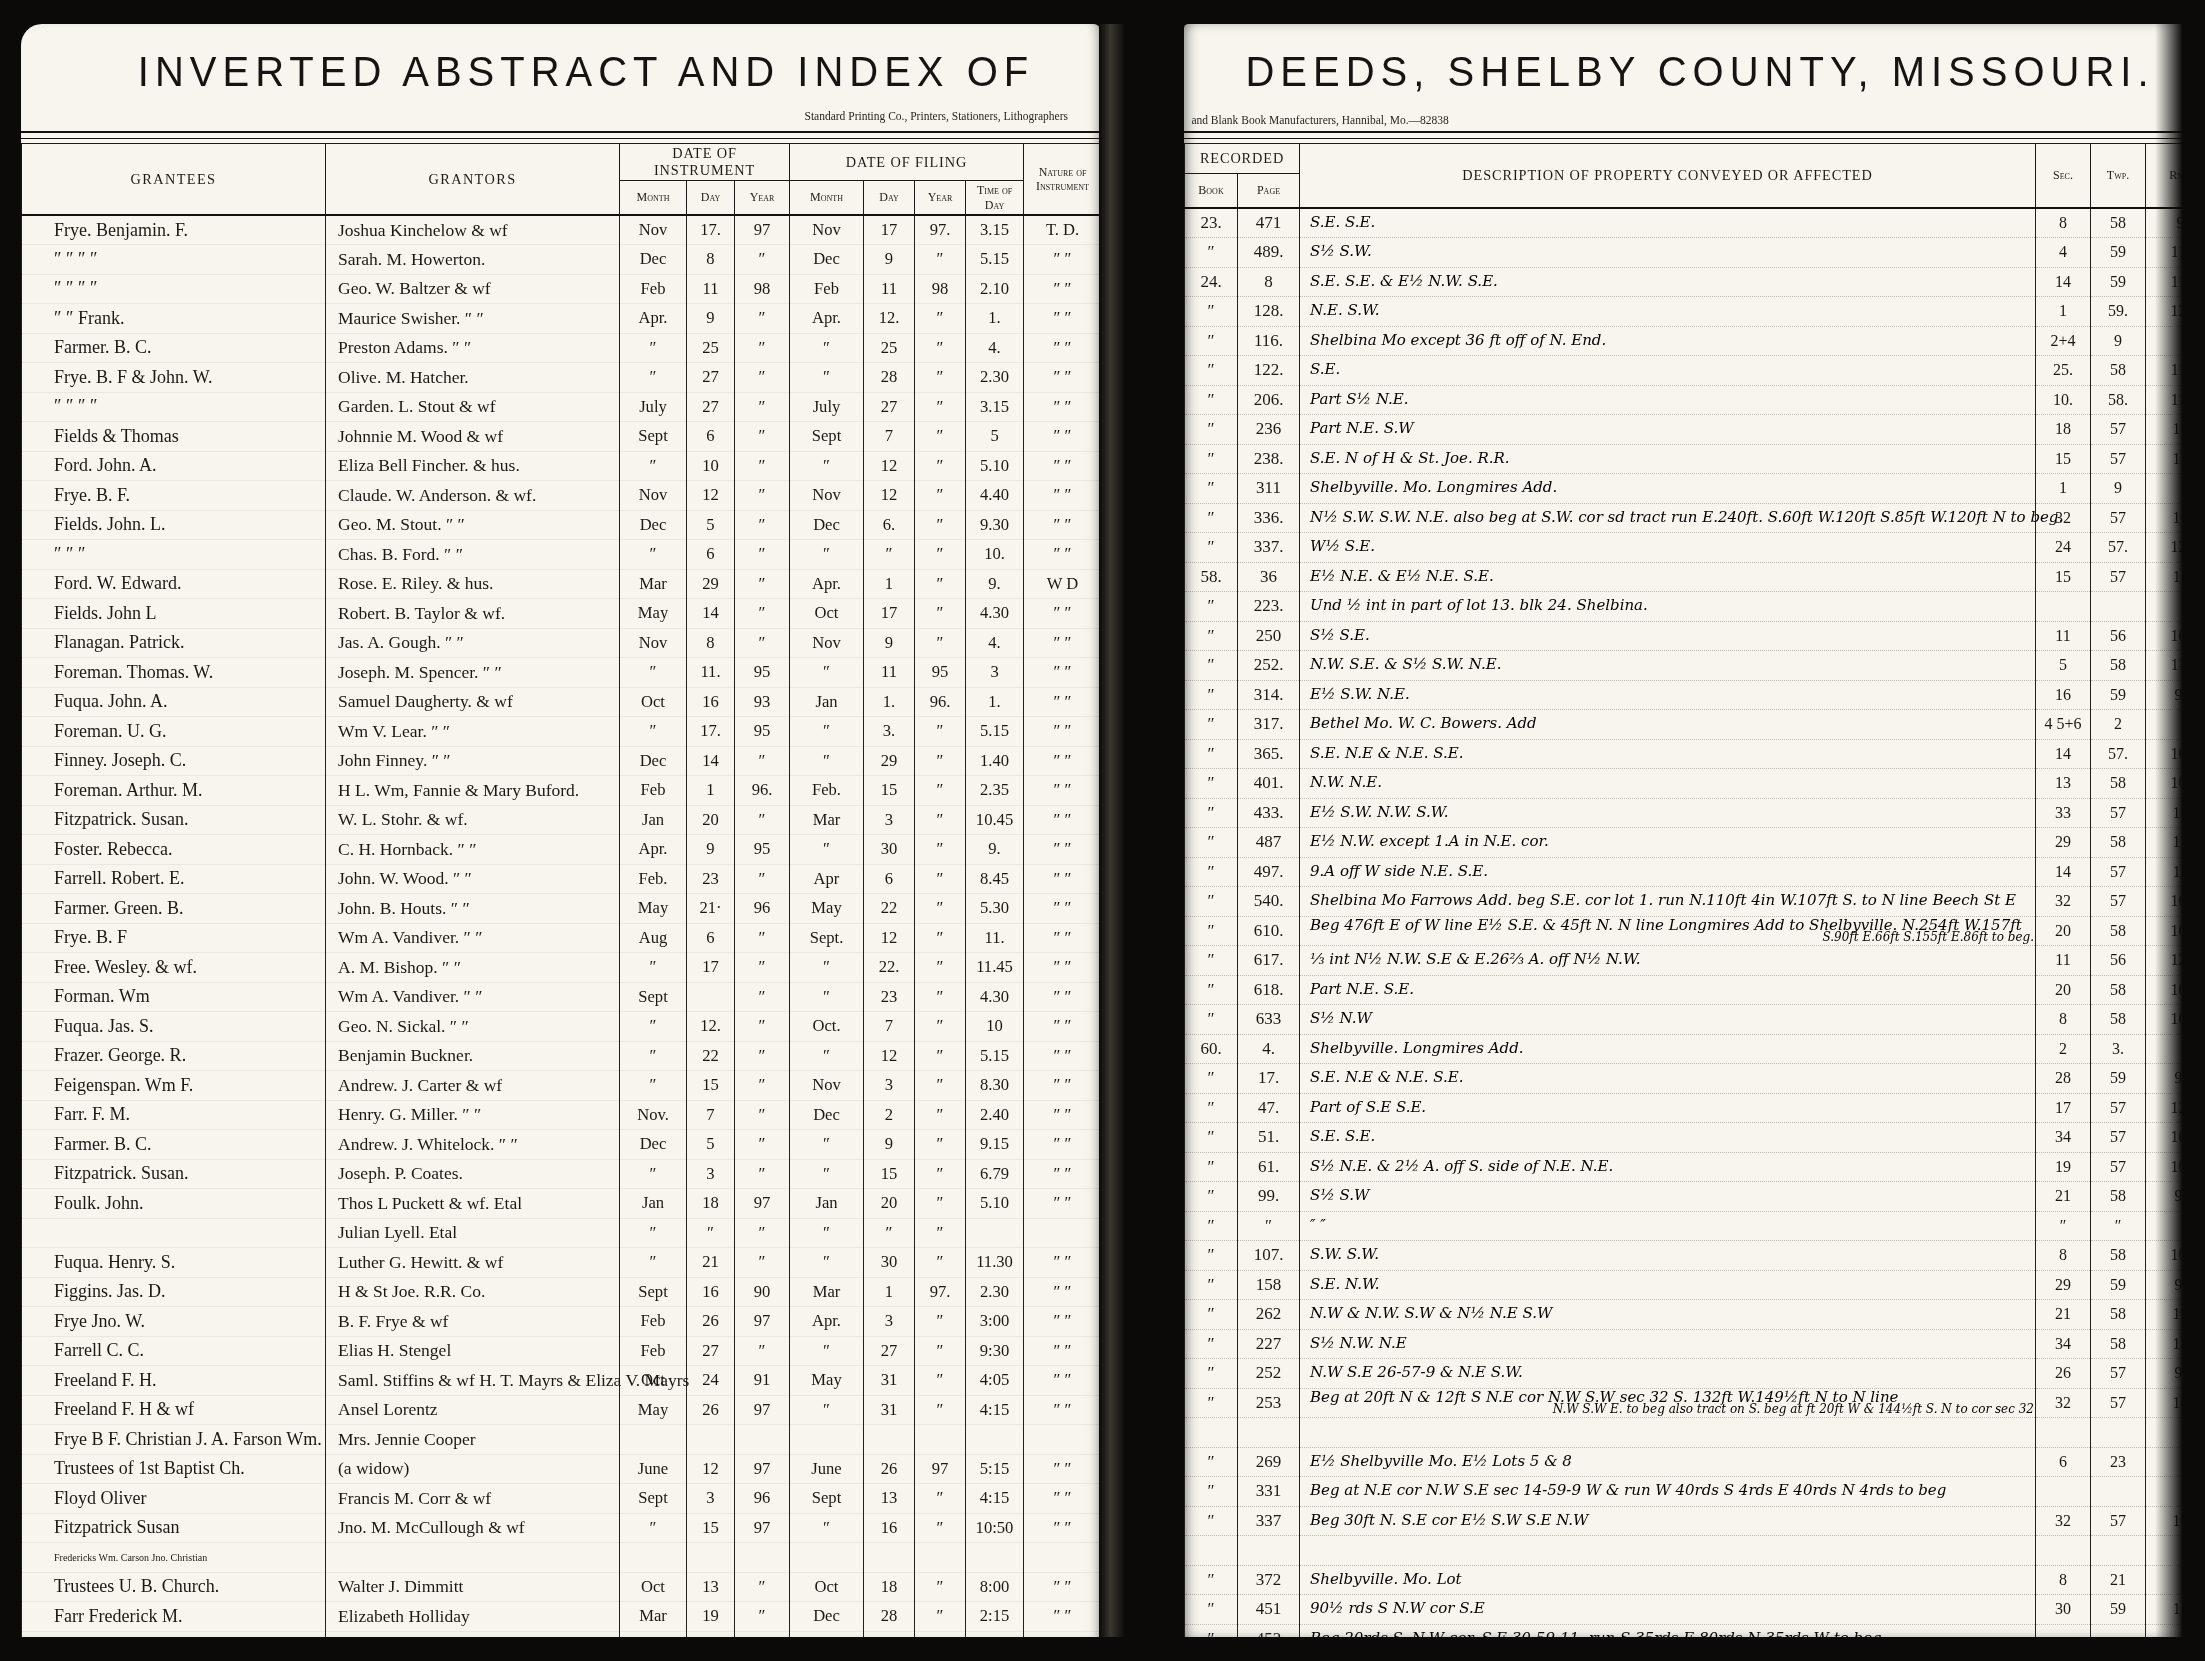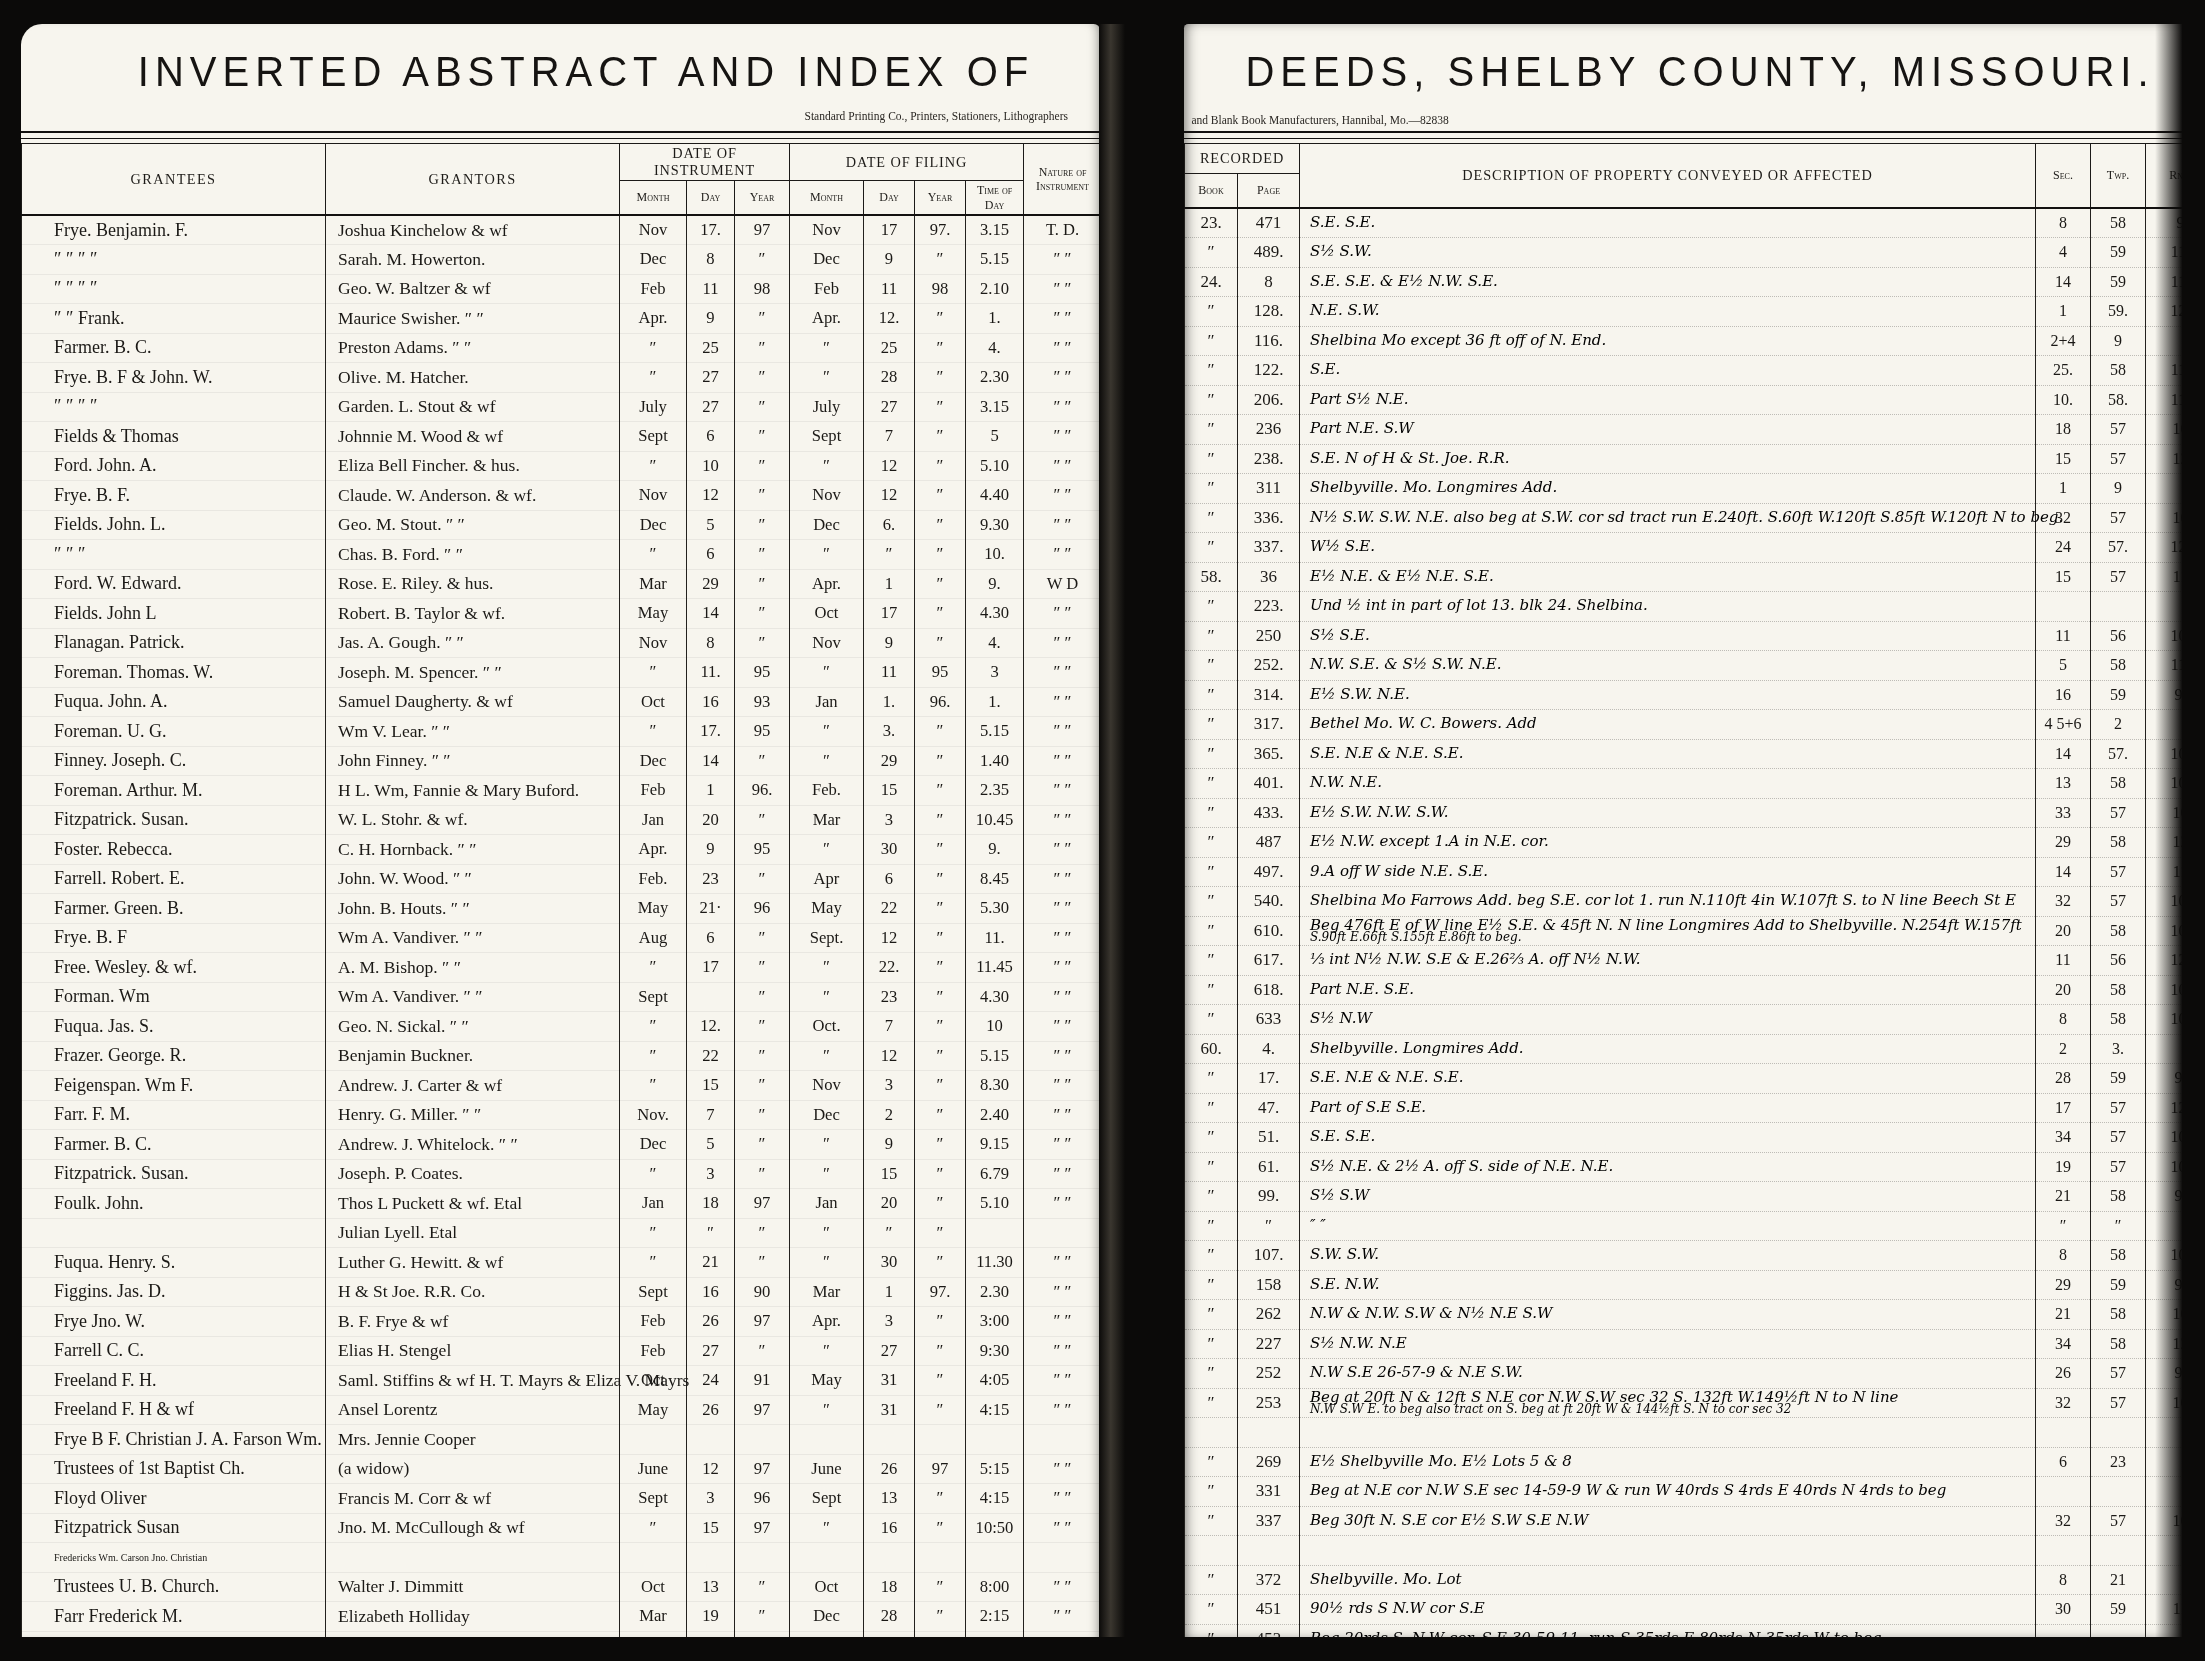--- a/index.html
+++ b/index.html
@@ -34,21 +34,21 @@
   tr.row{height:29.5px;}
   #right-page tr.row td{border-bottom:0.5px dotted rgba(20,18,14,.25);}
   #left-page tr.row td{border-bottom:0.5px solid rgba(20,18,14,.06);}
   
   .hw, td span, td div{font-family:"DejaVu Serif", serif;font-style:italic;color:#000000;}
   td.c-g{font-size:18px;text-align:left;padding-left:32px;white-space:nowrap;}
   td.c-gr{font-size:17.5px;text-align:left;padding-left:12px;white-space:nowrap;}
   td.c-n{font-size:16.6px;text-align:center;white-space:nowrap;}
   td.c-bk,td.c-pg{font-size:17px;text-align:center;white-space:nowrap;}
   td.c-d{font-size:15px;text-align:left;padding-left:10px;white-space:nowrap;}
-  td.c-d .d2{font-size:12px;line-height:12px;margin-top:-2.8px;}
+  td.c-d .d2{font-size:12px;line-height:12px;margin-top:-2.8px;text-align:right;}
   td.c-d .d1{line-height:15.6px;}
   td.c-s{font-size:16px;text-align:center;white-space:nowrap;}
   tr.small td{font-size:10px !important;}
   .edge-top{position:absolute;top:0;left:0;width:100%;height:24px;background:#0b0a09;}
   .edge-bottom{position:absolute;top:1637px;left:0;width:100%;height:24.4px;background:#0b0a09;}
   .edge-right{position:absolute;top:0;right:0;width:50px;height:100%;
               background:linear-gradient(to right,rgba(11,10,9,0) 0%, #0b0a09 55%);}
   .gutter{position:absolute;top:24px;left:1099px;width:26px;height:1613px;
           background:linear-gradient(to right,#0b0a09 0%,#3a362f 45%,#0b0a09 100%);}
 </style>

